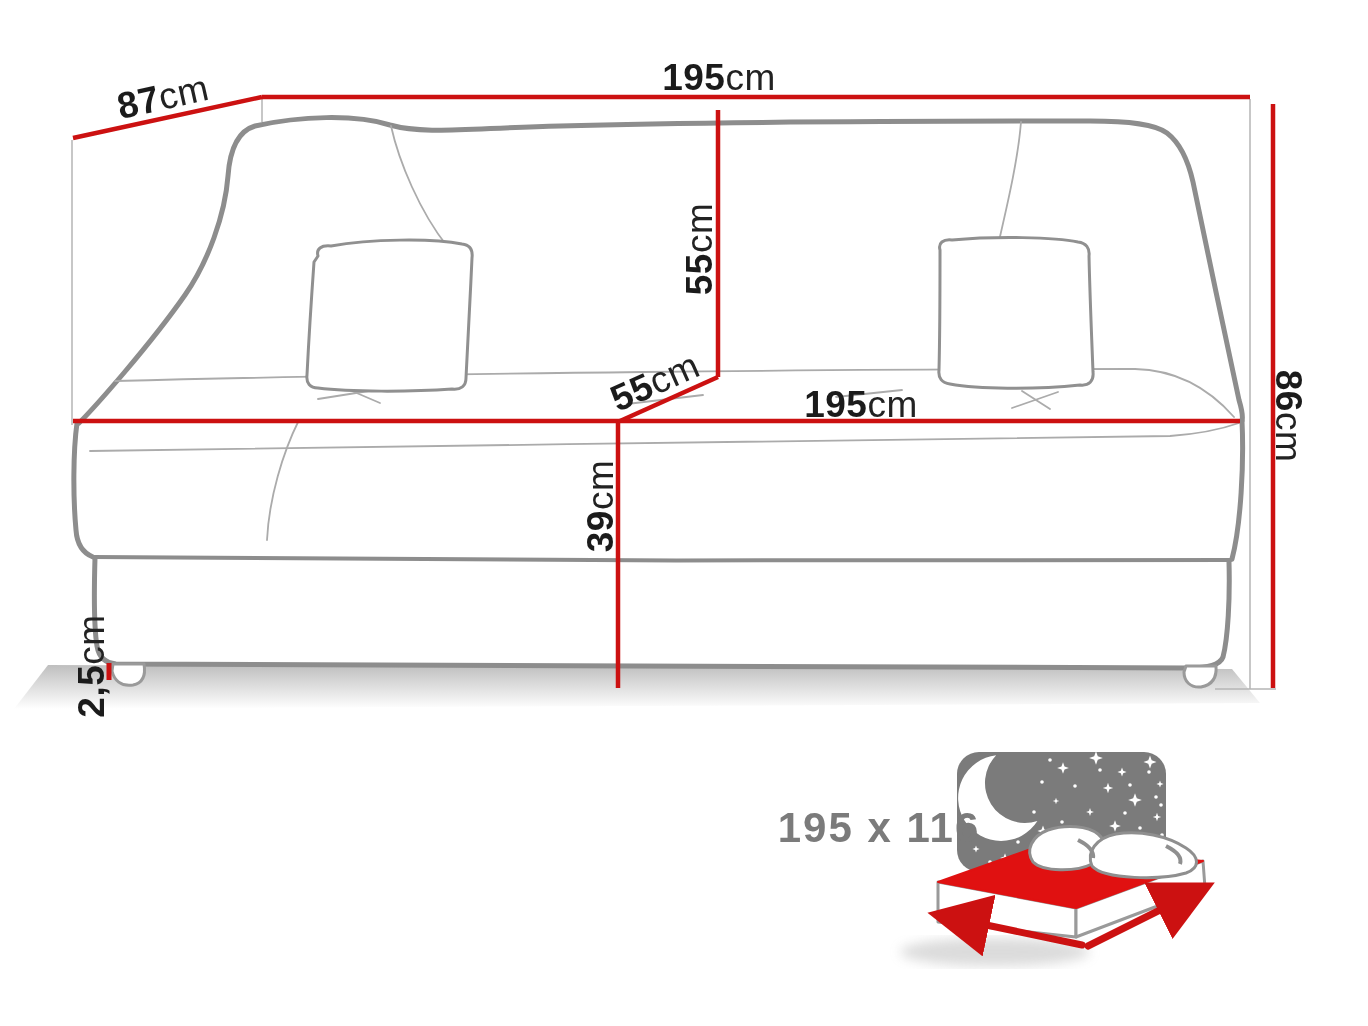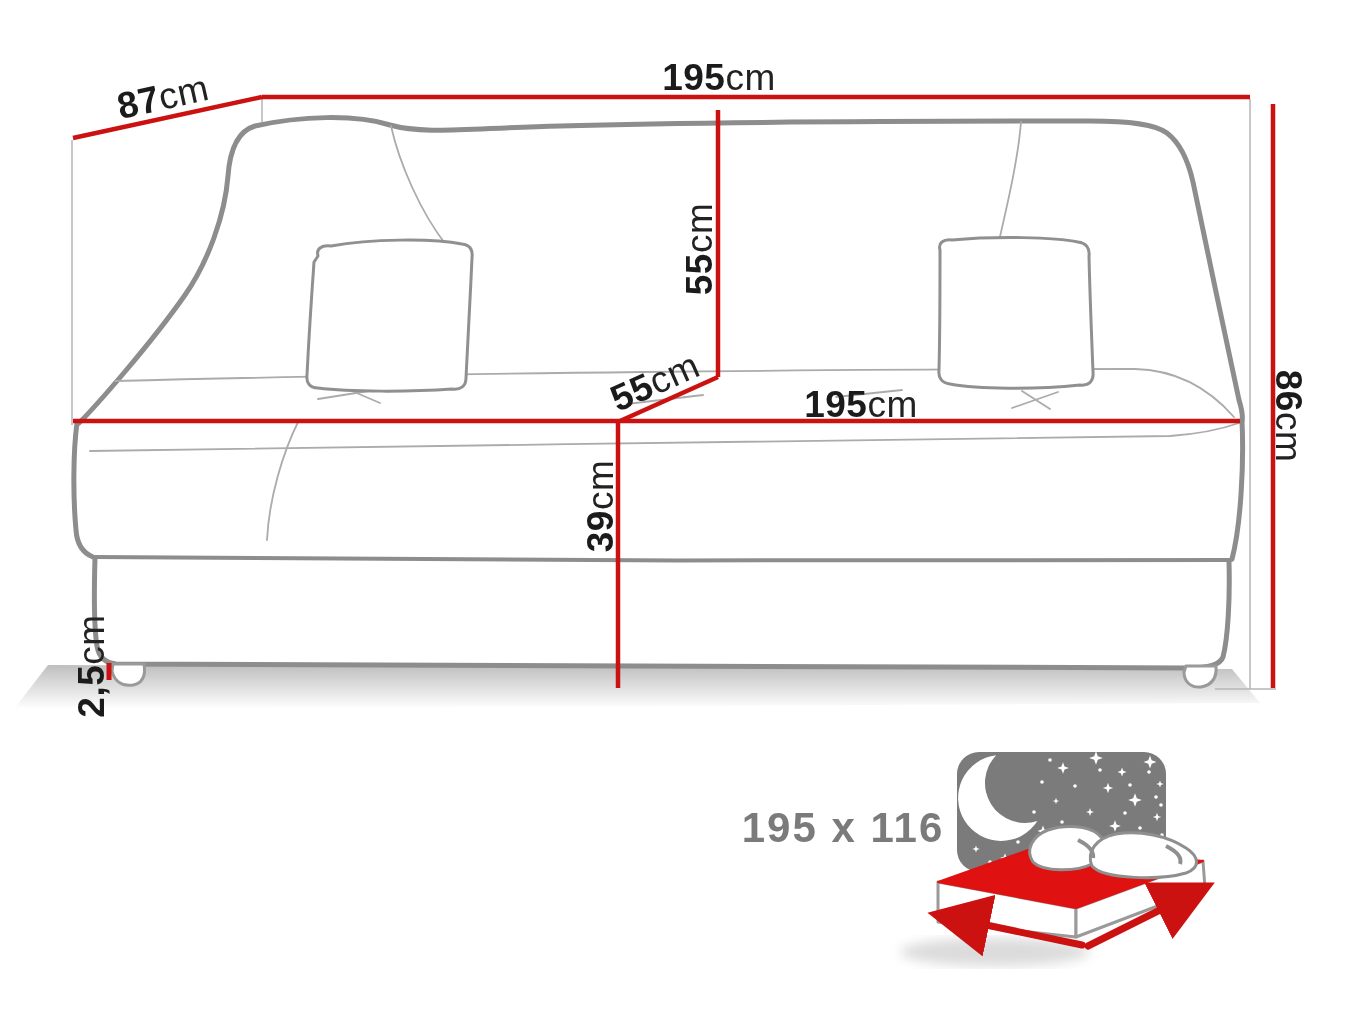--- a/index.html
+++ b/index.html
@@ -249,17 +249,17 @@
 </div>
 
 <div class="dim" style="left:1288px;top:416px;--rot:90deg">
   <span class="val">86</span><span class="unit">cm</span>
 </div>
 
 <div class="dim" style="left:91px;top:666px;--rot:-90deg">
   <span class="val">2,5</span><span class="unit">cm</span>
 </div>
 
-<div class="bedsize" style="left:843px;top:828px;">
+<div class="bedsize" style="left:879px;top:828px;">
   <span>195 x 116</span>
 </div>
 
 </div>
 
 </body></html>

